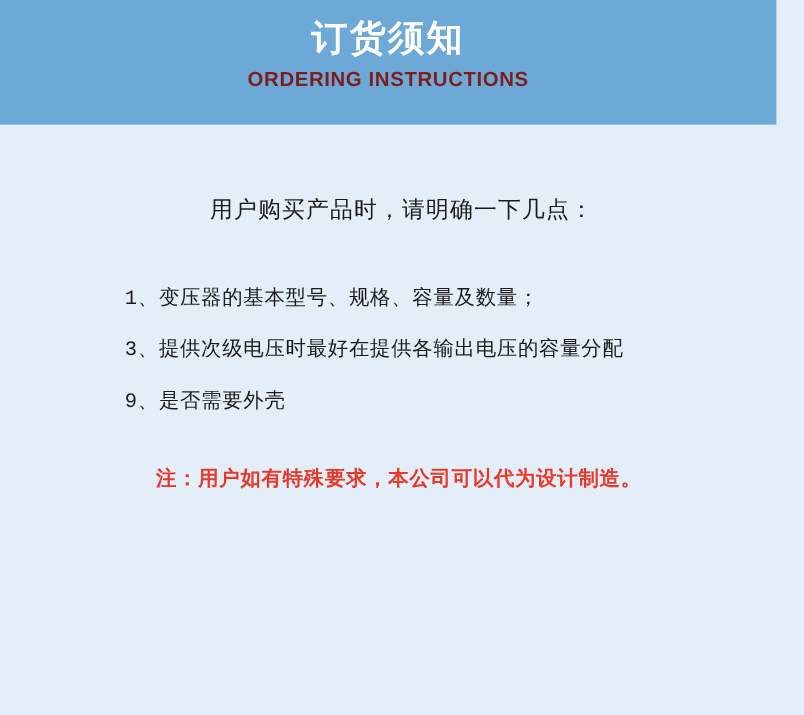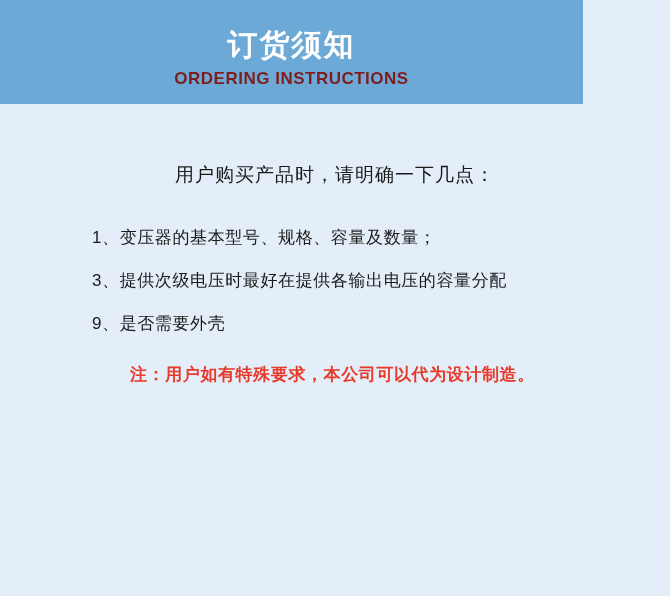--- a/index.html
+++ b/index.html
@@ -13,29 +13,29 @@
     background: #e4eef8;
     overflow: hidden;
   }
   .page {
     width: 670px;
     height: 596px;
     position: relative;
     background: #e4eef8;
   }
   .header {
-    width: 583px;
+    width: 647px;
     height: 104px;
     background: #6ca9d6;
     box-sizing: border-box;
     display: flex;
     flex-direction: column;
     align-items: center;
     justify-content: flex-start;
-    padding-top: 26px;
+    padding-top: 14px;
   }
   .header-title-cn {
     font-size: 30px;
     font-weight: bold;
     color: #ffffff;
     letter-spacing: 2px;
     line-height: 38px;
   }
   .header-title-en {
     font-size: 17px;
@@ -53,25 +53,26 @@
     box-sizing: border-box;
   }
   .intro {
     text-align: center;
     font-size: 19px;
     color: #1a1a1a;
     padding-top: 58px;
     letter-spacing: 1px;
   }
   .list {
-    margin: 4px;
+    margin: 16px;
     padding: 0;
     list-style: none;
     padding-left: 88px;
     padding-top: 24px;
+    font-family: Liberation Mono, monospace;
   }
   .list-item {
     font-size: 17px;
     color: #1a1a1a;
     line-height: 43px;
     letter-spacing: 0.6px;
     white-space: nowrap;
   }
   .note {
     padding-left: 130px;

